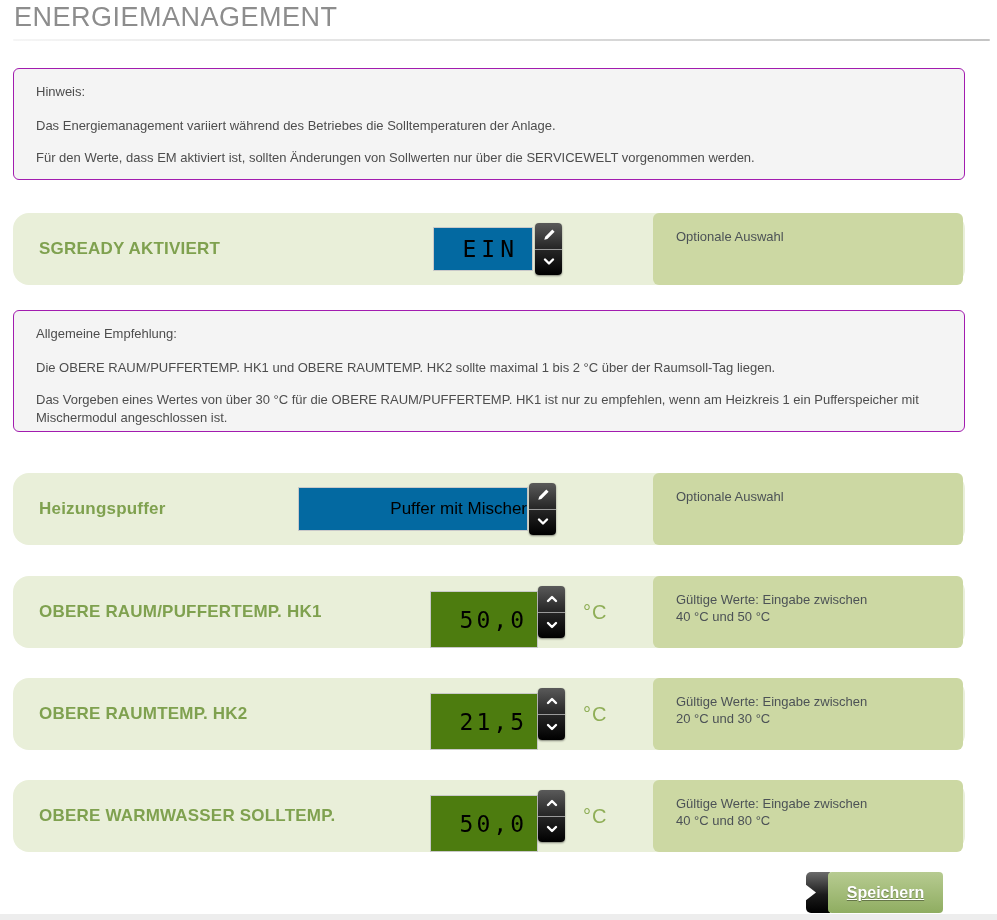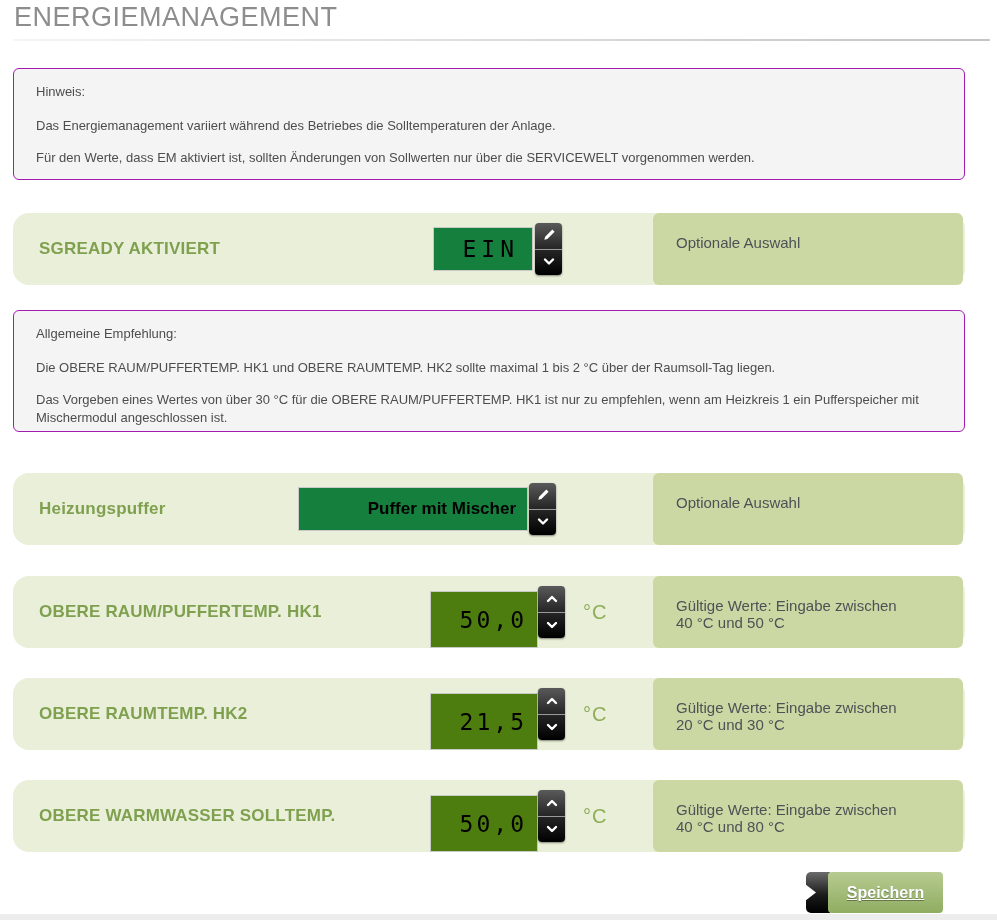--- a/index.html
+++ b/index.html
@@ -19,29 +19,29 @@
   .note p{margin:0 0 0 0;}
   .note .note-heading{margin-bottom:16px;}
   .note p + p{margin-top:14px;}
 
   .row{position:absolute;left:13px;width:952px;height:72px;background:#e9efd9;border-radius:16px;margin-top:8px;}
   .row-1{top:205px;} .row-2{top:465px;} .row-3{top:568px;} .row-4{top:670px;} .row-5{top:772px;}
   .row-label{position:absolute;left:26px;top:50%;transform:translateY(-50%);
     font-weight:bold;font-size:17px;color:#7fa14f;letter-spacing:.2px;white-space:nowrap;}
 
   .side-box{position:absolute;left:640px;top:0;width:310px;height:72px;box-sizing:border-box;
-    background:#ccd8a3;border-radius:6px;padding:21px 14px 0 23px;
-    font-size:15px;line-height:17px;color:#4c5256;}
-
-  .value-box{position:absolute;box-sizing:border-box;background:#15803d;border:1px solid #c9c9c9;
+    background:#ccd8a3;border-radius:6px;padding:15px 14px 0 23px;
+    font-size:13px;line-height:17px;color:#4c5256;}
+
+  .value-box{position:absolute;box-sizing:border-box;background:#0369a1;border:1px solid #c9c9c9;
     display:flex;align-items:center;justify-content:flex-end;}
   .mono-val{font-family:"DejaVu Sans Mono",monospace;font-size:23px;color:#000;}
   .sel1-box{left:420px;top:14px;width:100px;height:44px;padding-right:13px;letter-spacing:5px;}
-  .sel2-box{left:285px;top:14px;width:230px;height:44px;padding-right:11px;
-    font-weight:bold;font-size:17px;color:#000;}
+  .sel2-box{left:285px;top:14px;width:230px;height:44px;
+    font-weight:normal;font-size:17px;color:#000;}
   .num-input{position:absolute;left:417px;top:15px;width:108px;height:57px;box-sizing:border-box;
     background:#4d7c0f;border:1px solid #c9c9c9;text-align:right;padding:0 10px 0 0;
     font-family:"DejaVu Sans Mono",monospace;font-size:23px;letter-spacing:3px;color:#000;outline:none;}
 
   .dark-btn{position:absolute;width:27px;height:52px;top:10px;border-radius:4px;
     background:linear-gradient(#5a5a5a 0%,#2a2a2a 45%,#000 100%);
     box-shadow:0 1px 2px rgba(0,0,0,.45);display:flex;flex-direction:column;overflow:hidden;}
   .btn-sel1{left:522px;} .btn-sel2{left:516px;} .btn-num{left:525px;}
   .dark-half{flex:1;display:flex;align-items:center;justify-content:center;cursor:pointer;}
   .dark-half + .dark-half{border-top:1px solid #9a9a9a;}

